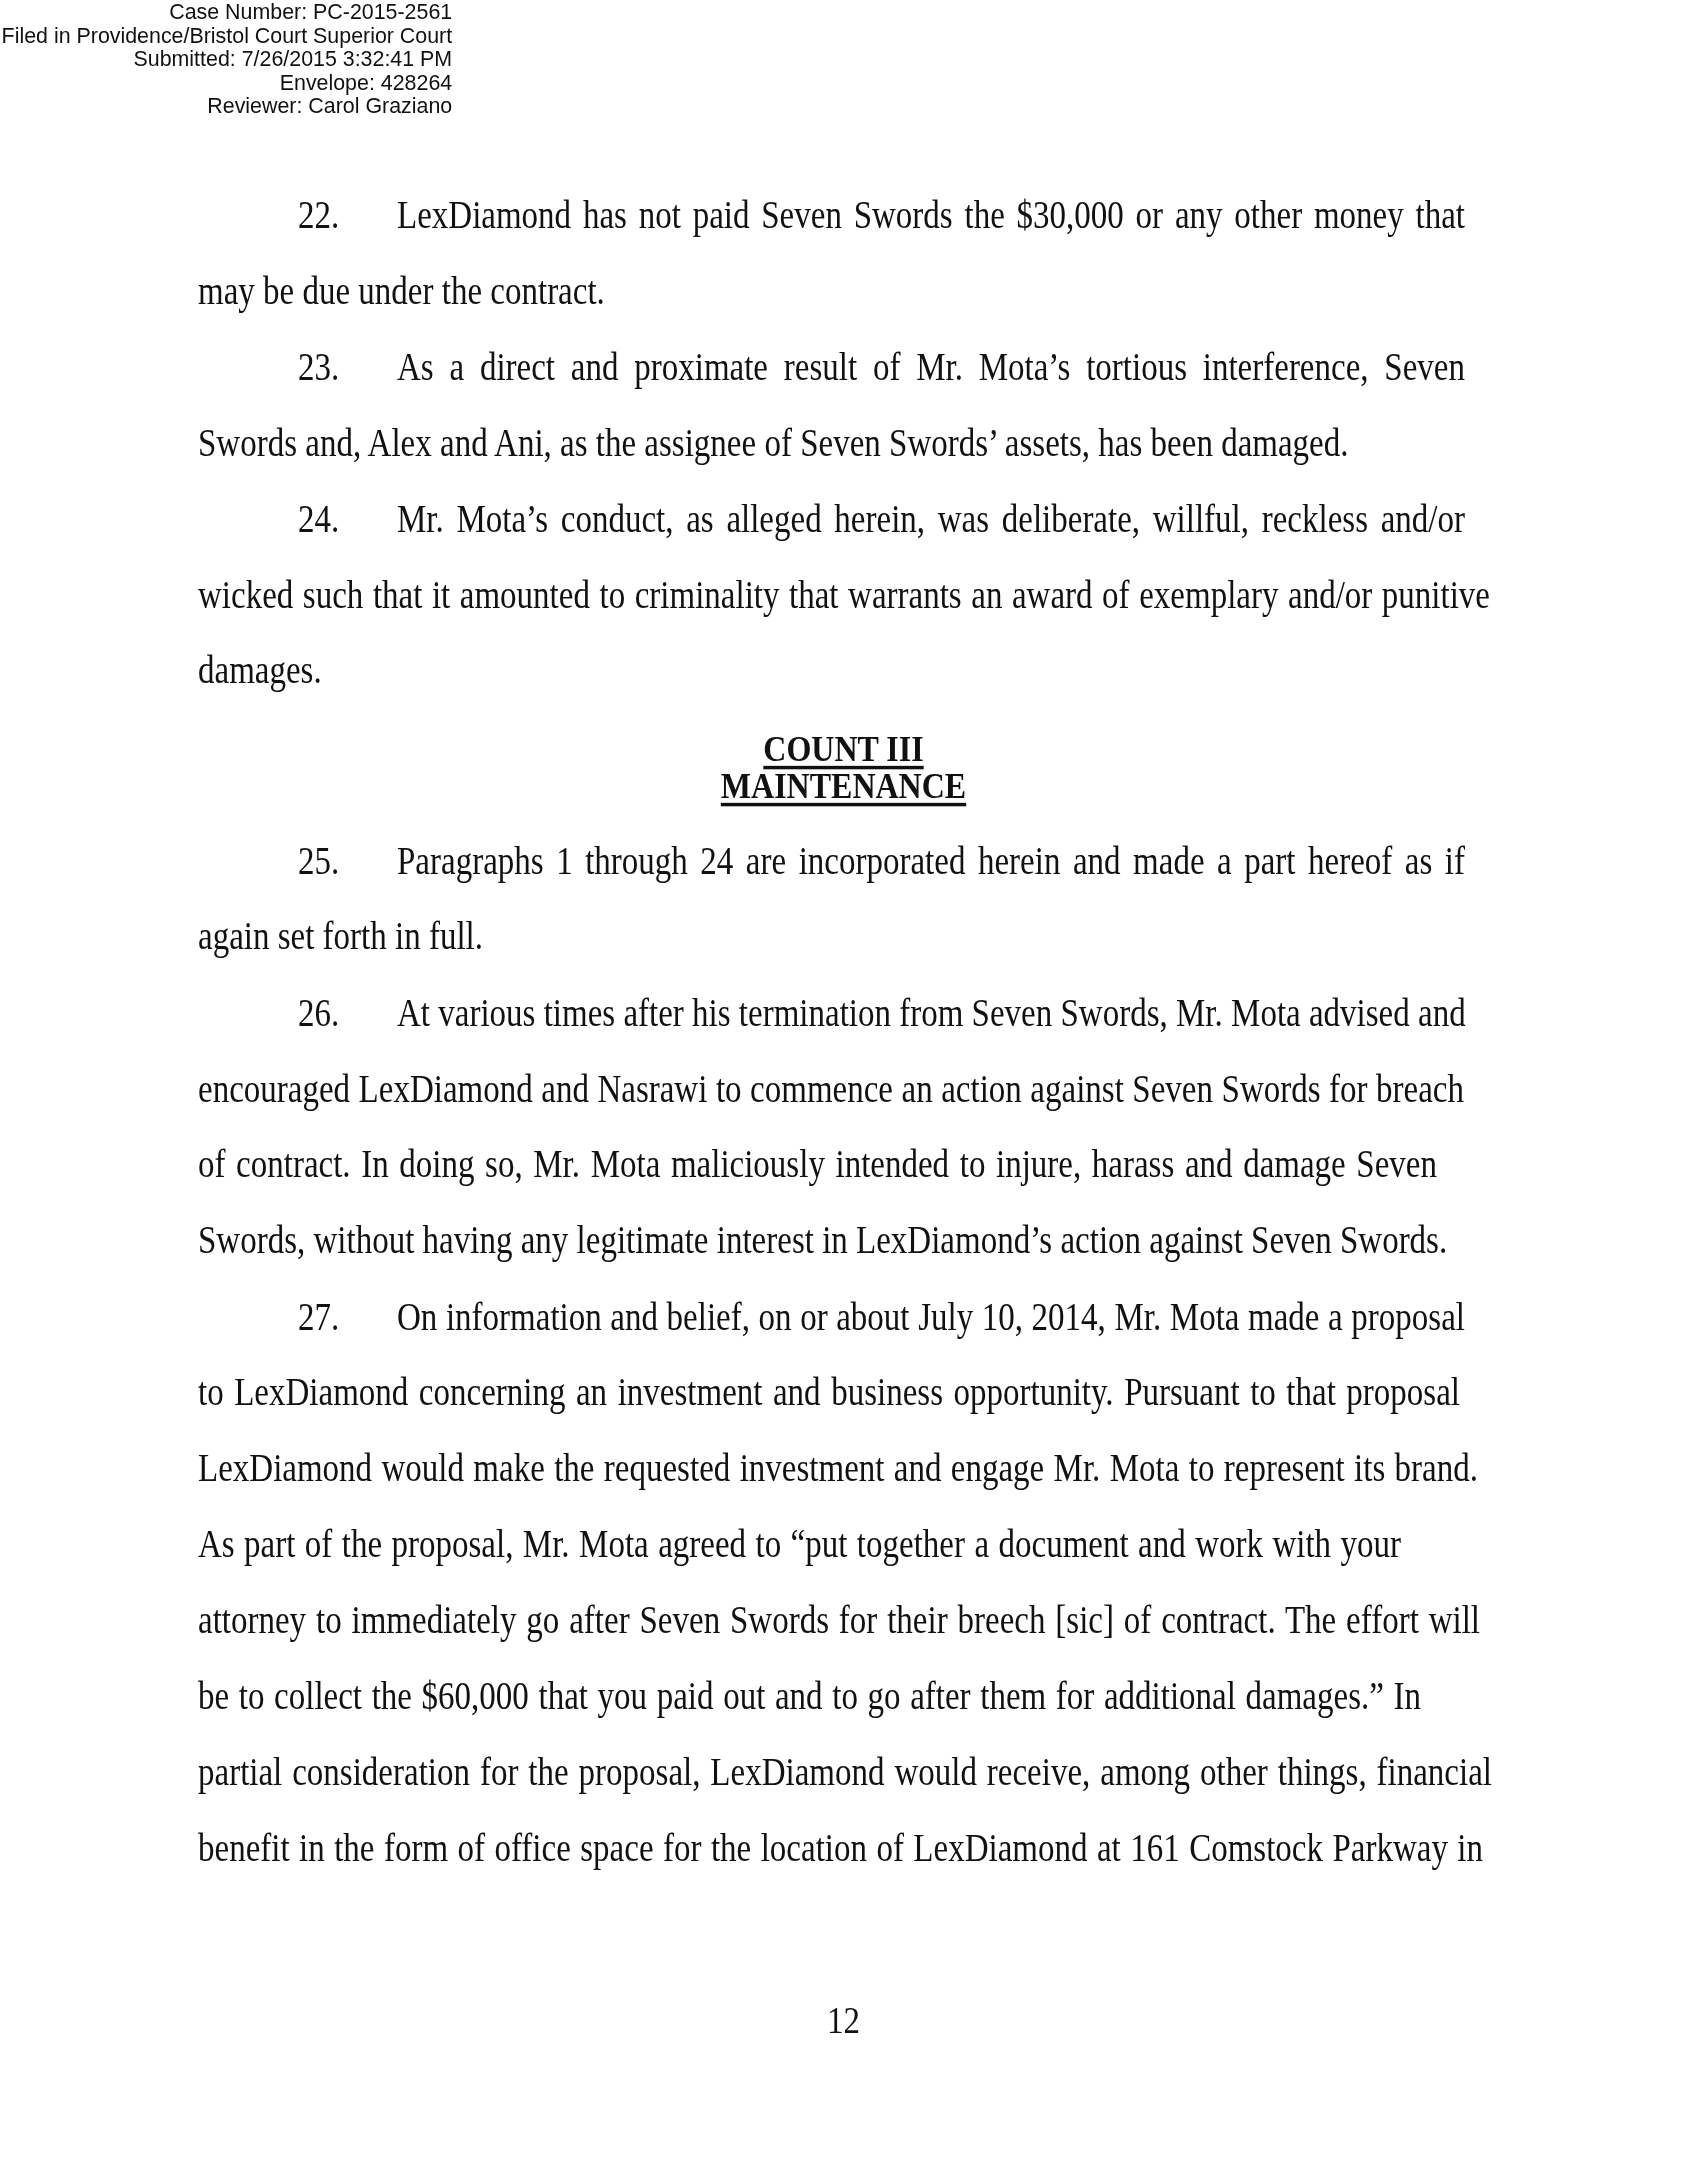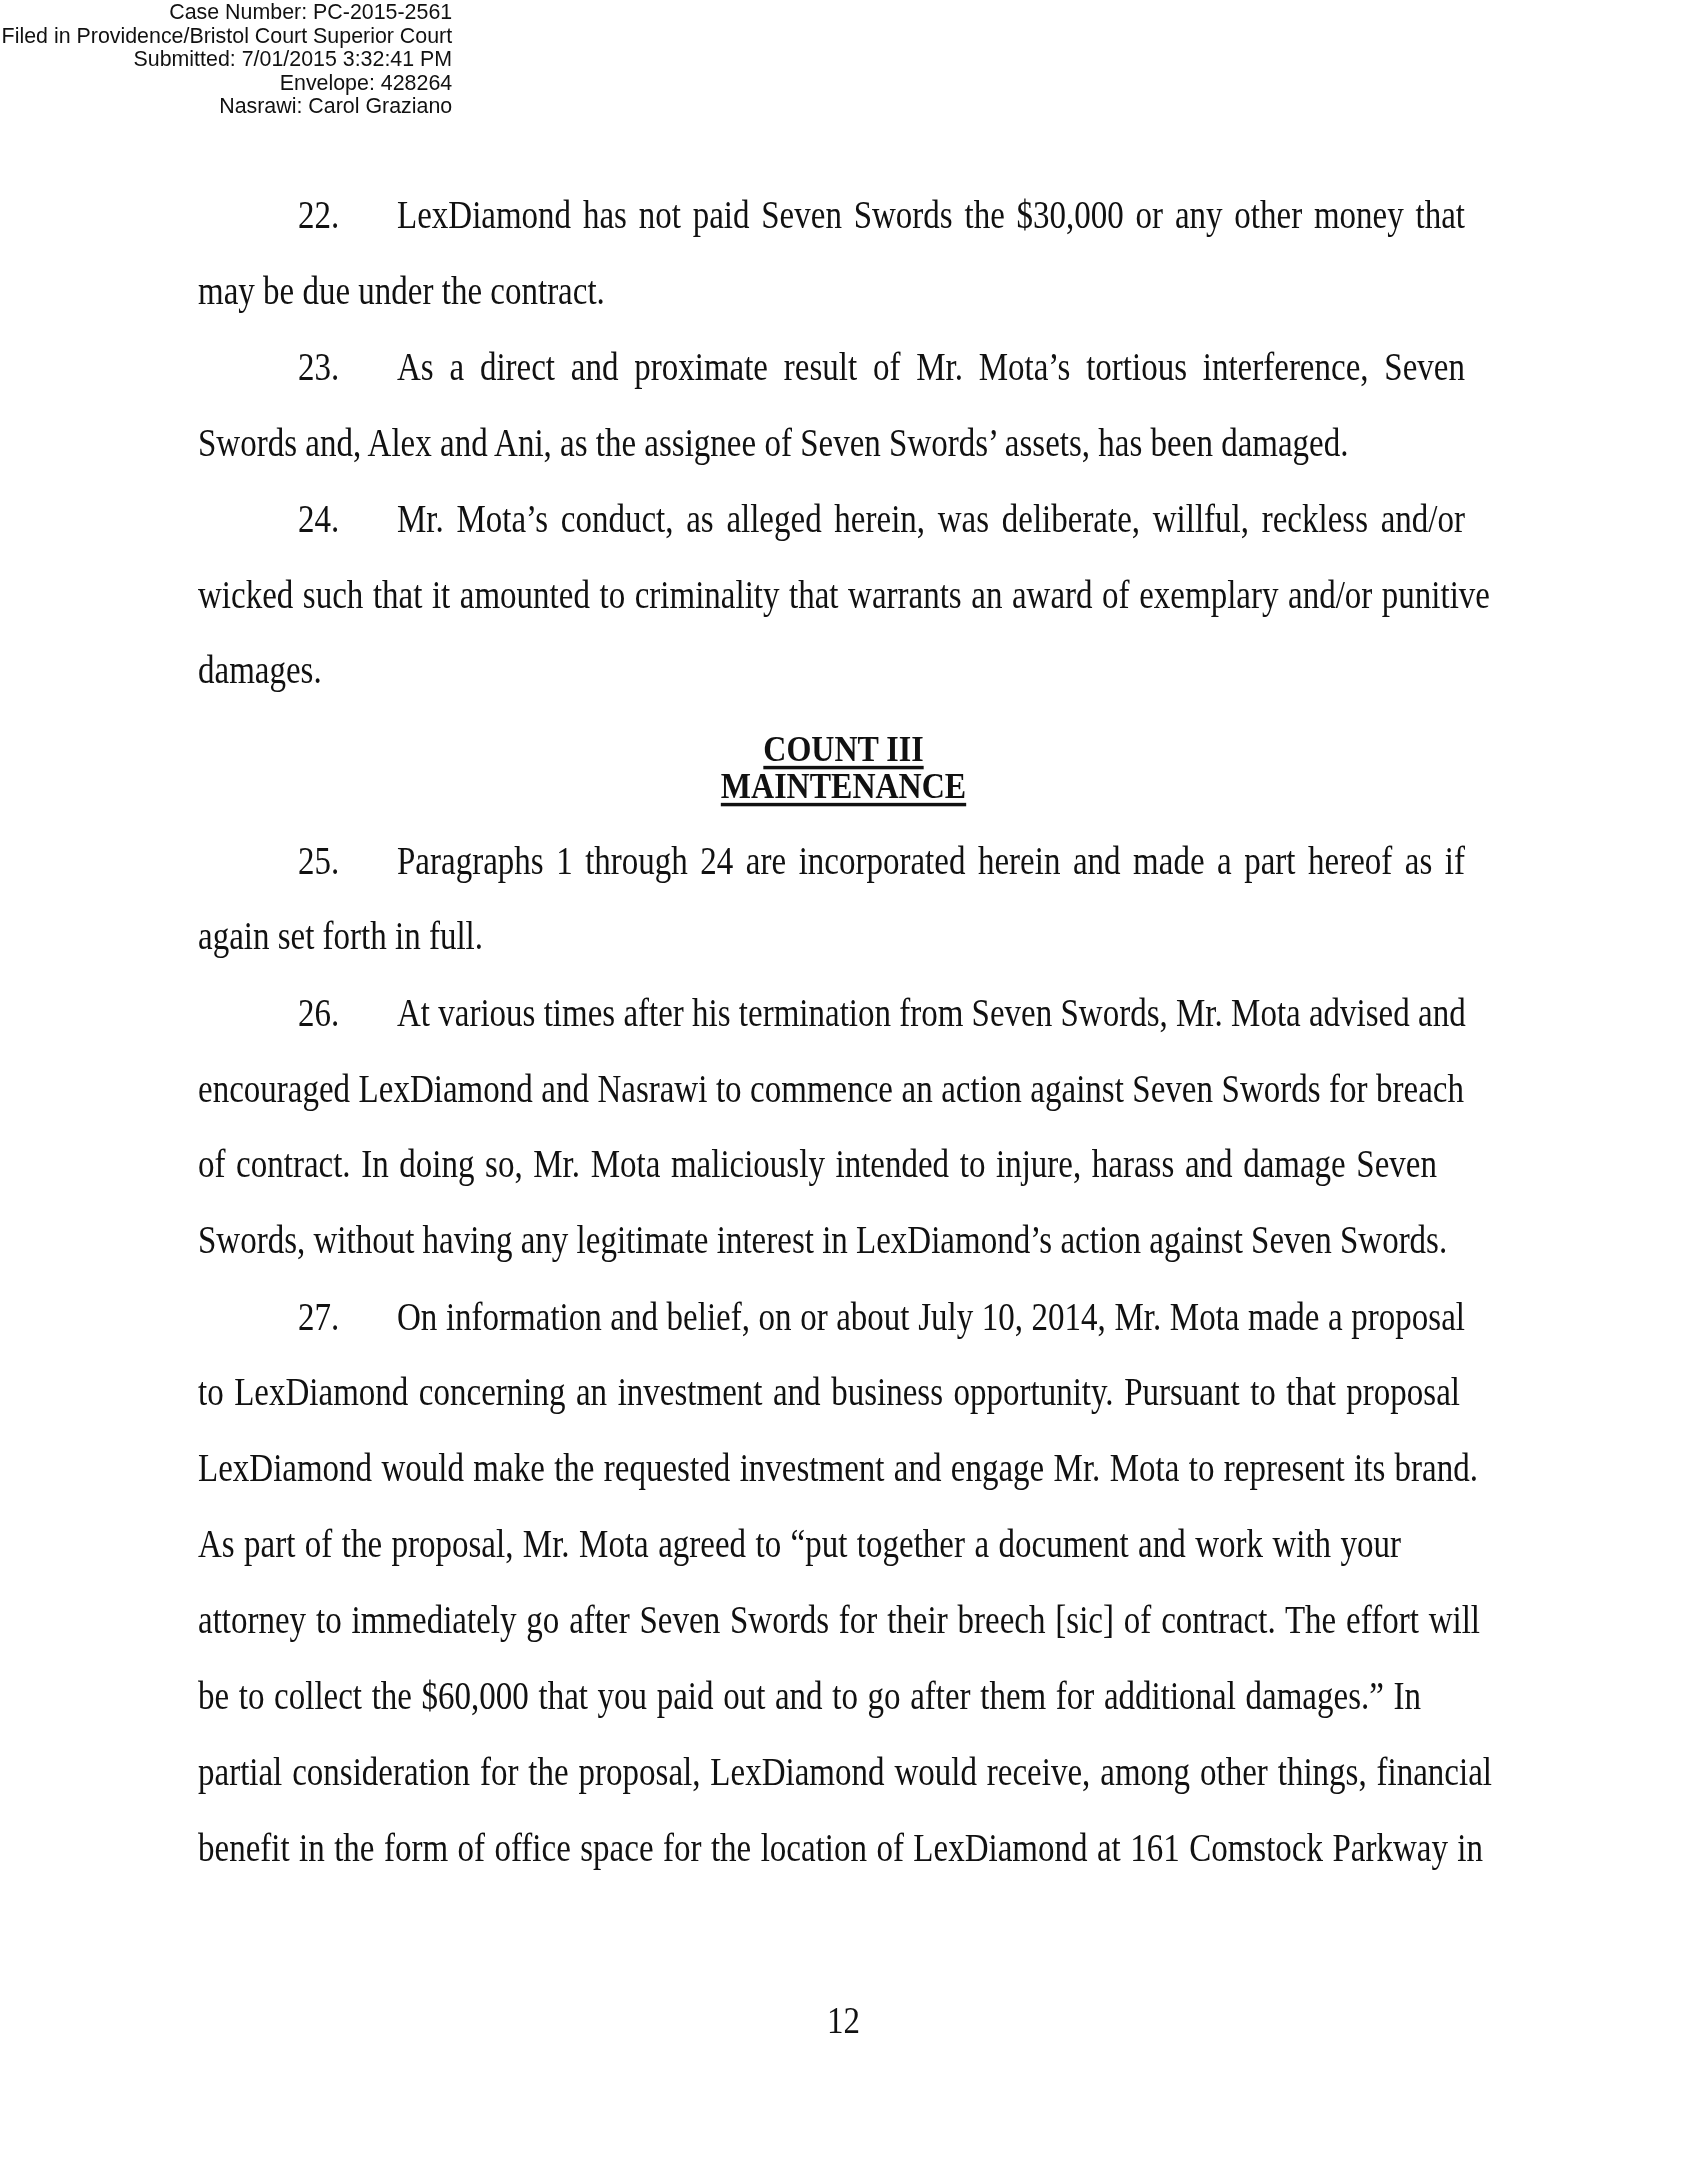--- a/index.html
+++ b/index.html
@@ -39,23 +39,23 @@
     font-family: "Liberation Serif", serif; font-size: 33px; line-height: 33px;
     transform-origin: center bottom; transform: scaleY(1.15);
   }
 </style>
 </head>
 <body>
 
 <div class="stamp">
   <div>Case Number: PC-2015-2561</div>
   <div>Filed in Providence/Bristol Court Superior Court</div>
-  <div>Submitted: 7/01/2015 3:32:41 PM</div>
+  <div>Submitted: 7/26/2015 3:32:41 PM</div>
   <div>Envelope: 428264</div>
-  <div>Nasrawi: Carol Graziano</div>
+  <div>Reviewer: Carol Graziano</div>
 </div>
 
 <div>
   <div class="line first" style="top:202px;"><span class="num">22.</span><span>LexDiamond has not paid Seven Swords the $30,000 or any other money that</span></div>
   <div class="line last" style="top:278px;">may be due under the contract.</div>
 </div>
 
 <div>
   <div class="line first" style="top:354px;"><span class="num">23.</span><span>As a direct and proximate result of Mr. Mota’s tortious interference, Seven</span></div>
   <div class="line last" style="top:430px;">Swords and, Alex and Ani, as the assignee of Seven Swords’ assets, has been damaged.</div>

